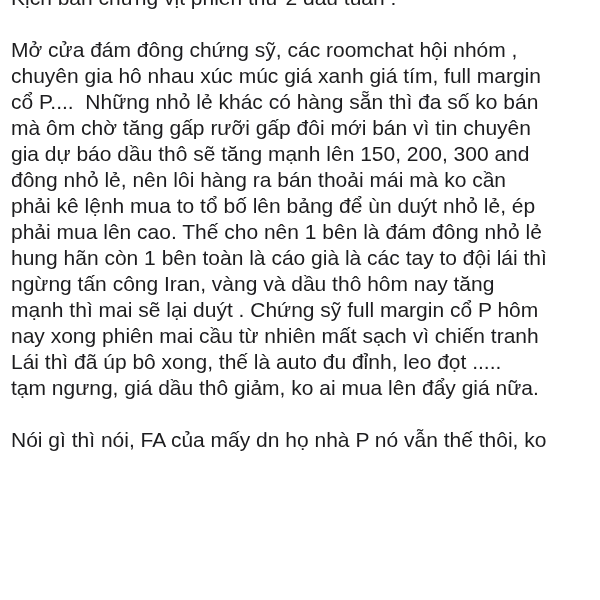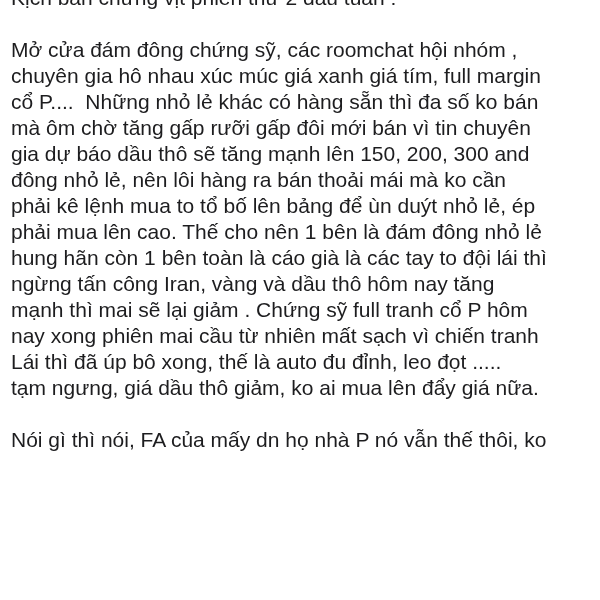--- a/index.html
+++ b/index.html
@@ -43,21 +43,21 @@
       <div class="line">Mở cửa đám đông chứng sỹ, các roomchat hội nhóm ,</div>
       <div class="line">chuyên gia hô nhau xúc múc giá xanh giá tím, full margin</div>
       <div class="line">cổ P....  Những nhỏ lẻ khác có hàng sẵn thì đa số ko bán</div>
       <div class="line">mà ôm chờ tăng gấp rưỡi gấp đôi mới bán vì tin chuyên</div>
       <div class="line">gia dự báo dầu thô sẽ tăng mạnh lên 150, 200, 300 and</div>
       <div class="line">đông nhỏ lẻ, nên lôi hàng ra bán thoải mái mà ko cần</div>
       <div class="line">phải kê lệnh mua to tổ bố lên bảng để ùn duýt nhỏ lẻ, ép</div>
       <div class="line">phải mua lên cao. Thế cho nên 1 bên là đám đông nhỏ lẻ</div>
       <div class="line">hung hãn còn 1 bên toàn là cáo già là các tay to đội lái thì</div>
       <div class="line">ngừng tấn công Iran, vàng và dầu thô hôm nay tăng</div>
-      <div class="line">mạnh thì mai sẽ lại giảm . Chứng sỹ full tranh cổ P hôm</div>
+      <div class="line">mạnh thì mai sẽ lại duýt . Chứng sỹ full margin cổ P hôm</div>
       <div class="line">nay xong phiên mai cầu từ nhiên mất sạch vì chiến tranh</div>
       <div class="line">Lái thì đã úp bô xong, thế là auto đu đỉnh, leo đọt .....</div>
       <div class="line">tạm ngưng, giá dầu thô giảm, ko ai mua lên đẩy giá nữa.</div>
     </div>
     <div class="paragraph">
       <div class="line">Nói gì thì nói, FA của mấy dn họ nhà P nó vẫn thế thôi, ko</div>
     </div>
   </div>
 
 </body></html>

